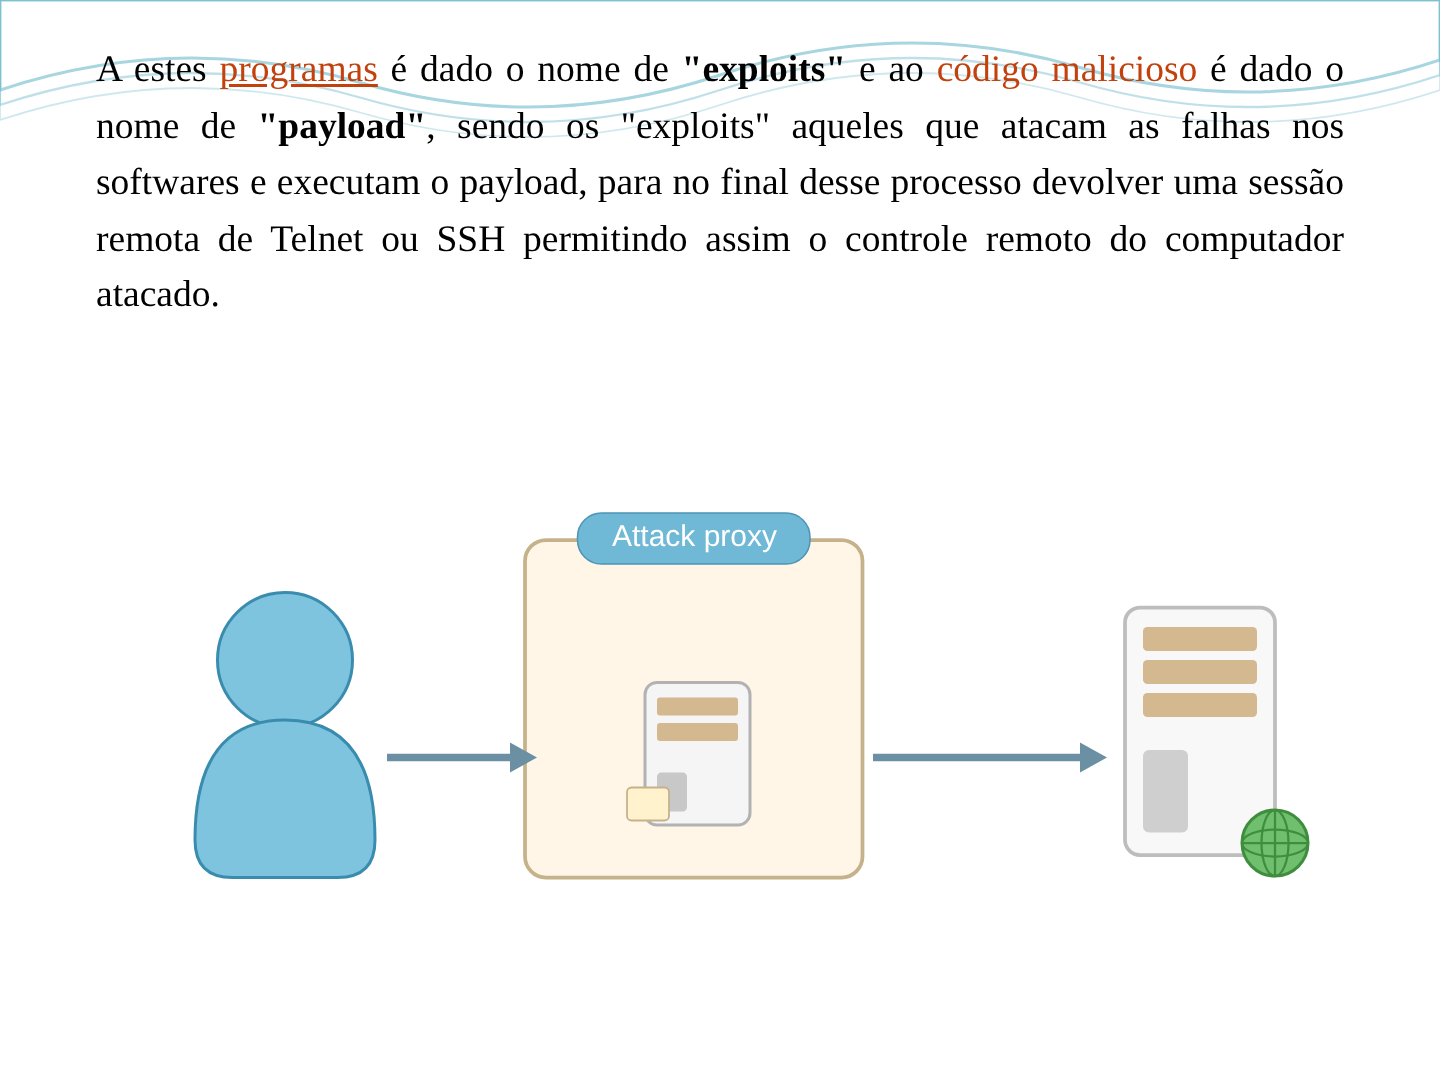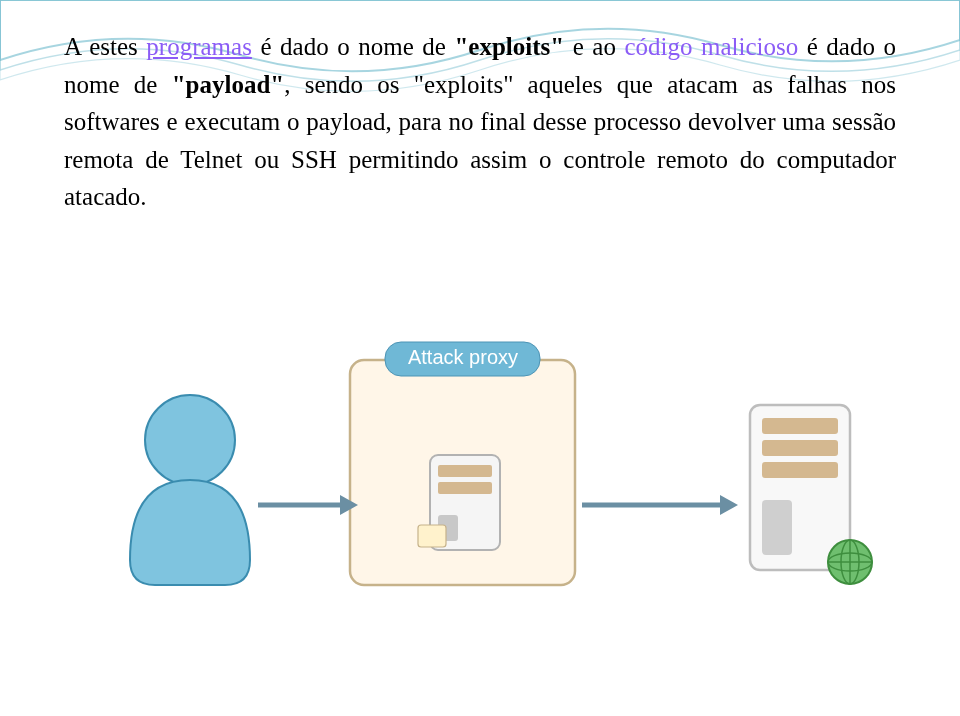--- a/index.html
+++ b/index.html
@@ -22,21 +22,21 @@
     position: relative;
     z-index: 1;
     padding: 28px 64px 0 64px;
   }
   .paragraph {
     font-size: 25px;
     line-height: 1.5;
     color: #000;
     text-align: justify;
   }
-  .red { color: #8b5cf6; margin-top: 36px; }
+  .red { color: #c2410c; margin-top: 36px; }
   .underline { text-decoration: underline; }
   .illustration {
     position: absolute;
     top: 300px;
     left: 0;
     width: 960px;
     height: 380px;
     z-index: 1;
   }
 </style>

